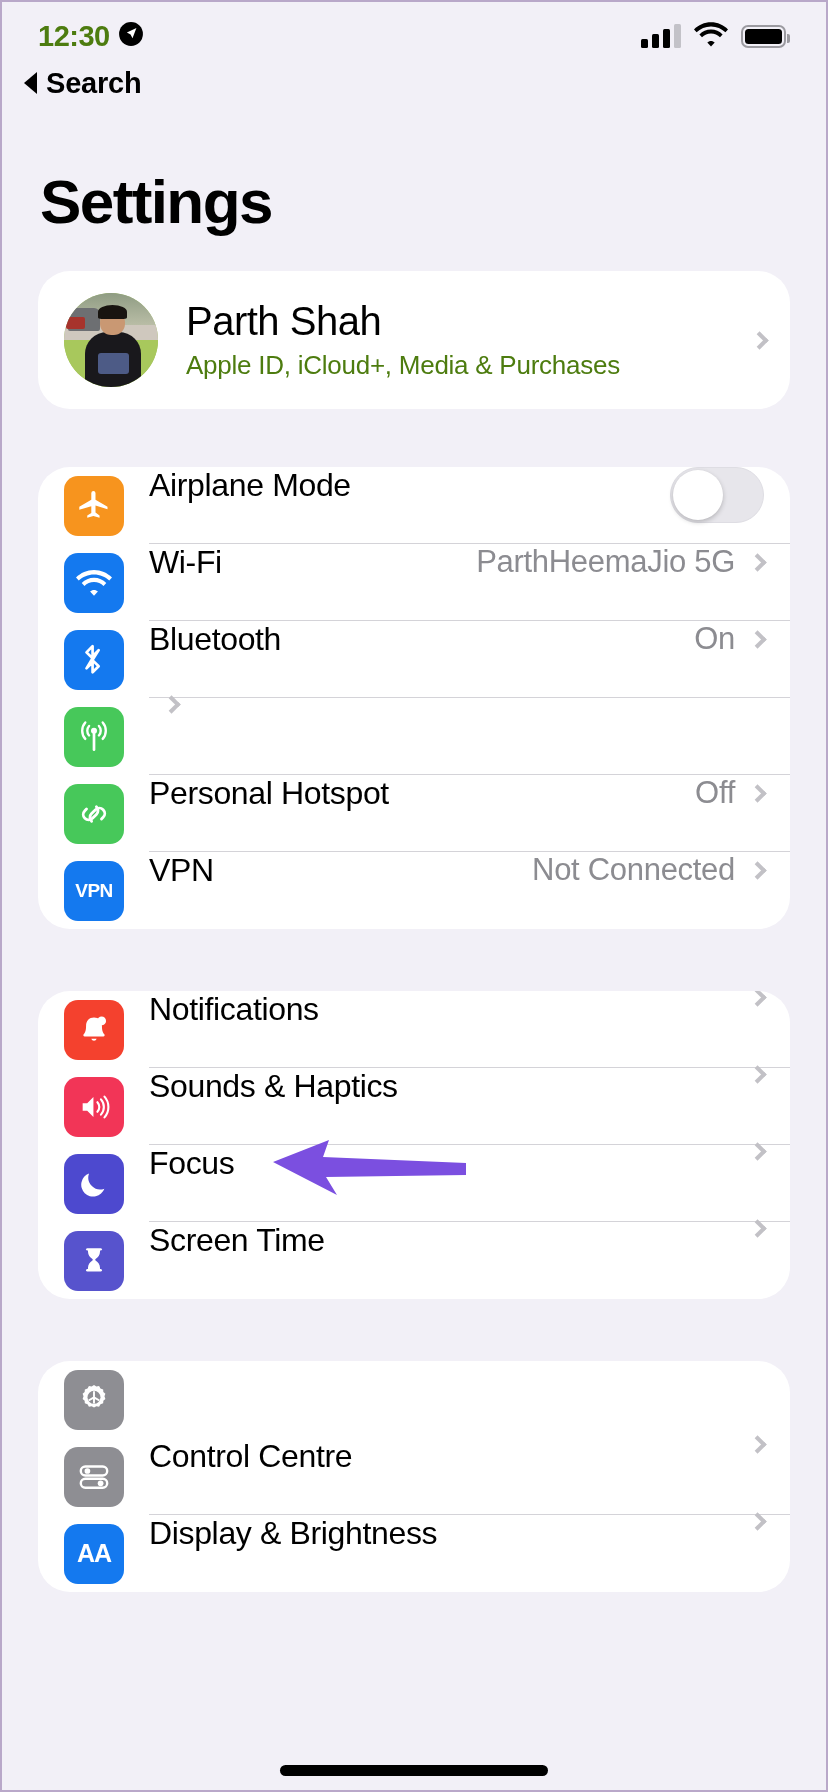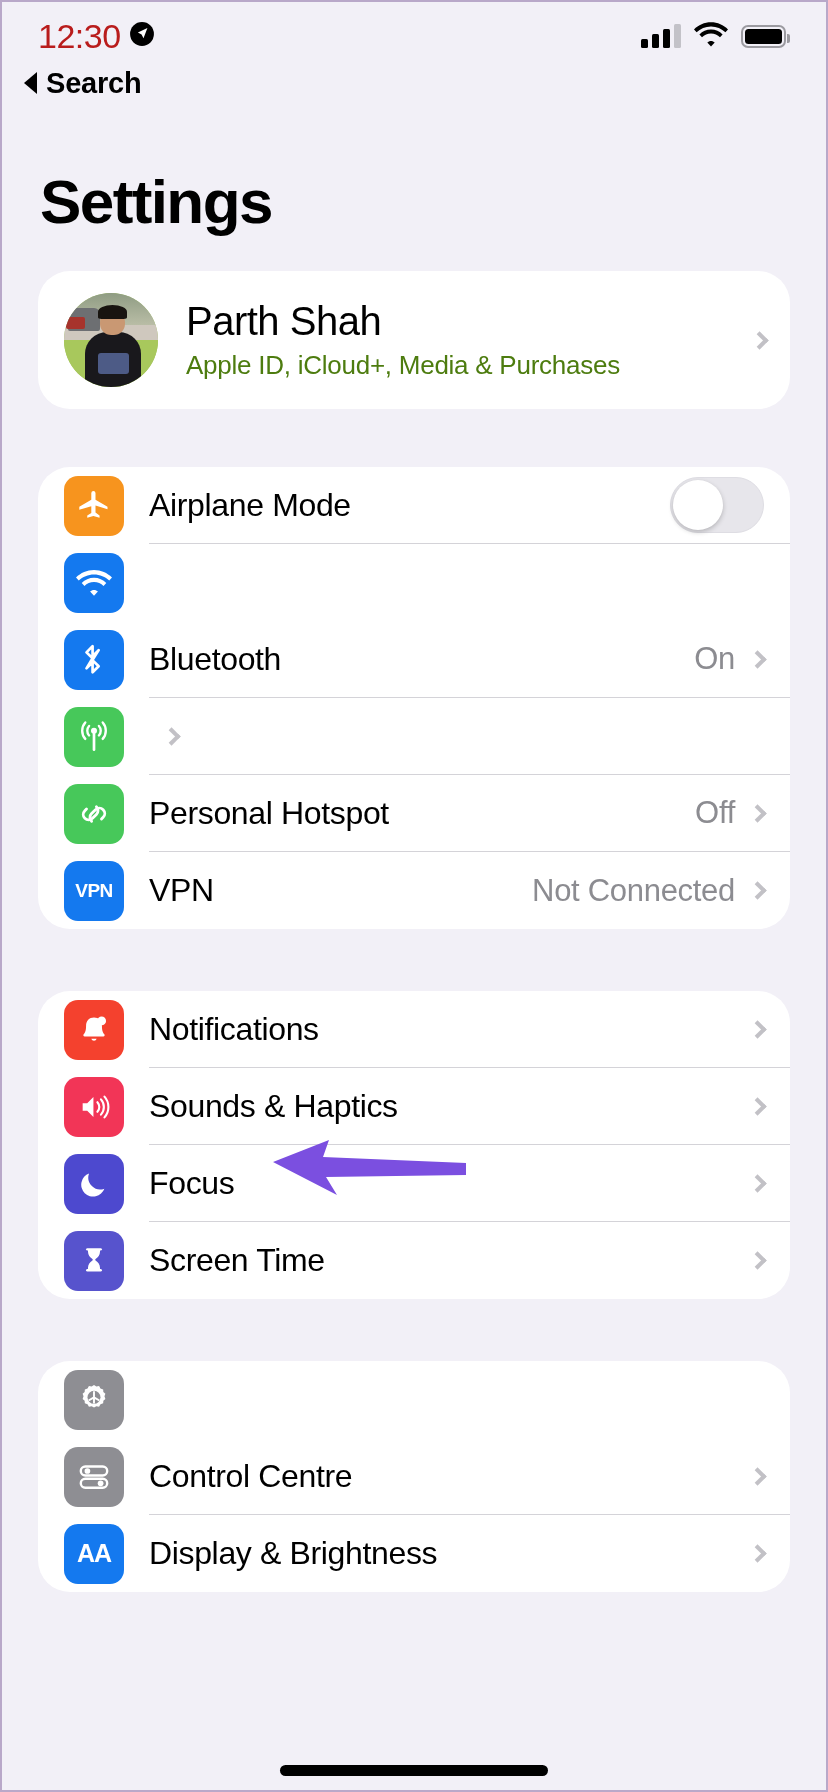--- a/index.html
+++ b/index.html
@@ -23,24 +23,24 @@
     justify-content: space-between;
     padding: 0 40px 0 36px;
     padding-top: 10px;
   }
   .sb-left {
     display: flex;
     align-items: center;
     gap: 8px;
   }
   .sb-time {
-    font-size: 34px;
-    font-weight: 400;
+    font-size: 29px;
+    font-weight: 700;
     letter-spacing: -0.5px;
-    color: #b91c1c;
+    color: #4d7c0f;
   }
   .sb-loc { display:block; }
   .sb-right {
     display: flex;
     align-items: center;
     gap: 13px;
   }
   .bars { display: flex; align-items: flex-end; gap: 4px; height: 24px; }
   .bars i { display:block; width: 7px; background: #000; border-radius: 1.5px; }
   .bars i:nth-child(1){ height: 9px; }
@@ -154,21 +154,21 @@
     border-radius: 14px;
     flex: 0 0 60px;
     display: flex;
     align-items: center;
     justify-content: center;
     color: #fff;
   }
   .row-body {
     flex: 1;
     display: flex;
-    align-items: center;
+    align-items: flex-start;
     justify-content: space-between;
     margin-left: 25px;
     padding-right: 26px;
     min-height: 77px;
     border-bottom: 1.5px solid #d4d3d8;
   }
   .row:last-child .row-body { border-bottom: none; }
   .row-label {
     font-size: 32px;
     color: #000;
@@ -323,20 +323,27 @@
   </div>
 
   <div class="row">
     <div class="row-icon" style="background:#1479ef">
       <svg width="36" height="28" viewBox="0 0 34 25" fill="#fff">
         <path d="M17 4.4C11.4 4.4 6.3 6.6 2.6 10.2L0 7.4C4.4 3 10.4 0.3 17 0.3s12.6 2.7 17 7.1l-2.6 2.8C27.7 6.6 22.6 4.4 17 4.4Z"></path>
         <path d="M17 11.6c-3.5 0-6.7 1.4-9 3.7l-2.6-2.8C8.4 9.5 12.5 7.6 17 7.6s8.6 1.9 11.6 4.9l-2.6 2.8c-2.3-2.3-5.5-3.7-9-3.7Z"></path>
         <path d="M17 19.1c-1.4 0-2.7.6-3.7 1.5l3.7 4 3.7-4c-1-.9-2.3-1.5-3.7-1.5Z"></path>
       </svg>
     </div>
+    <div class="row-body">
+      <span class="row-label">Wi-Fi</span>
+      <div class="row-right">
+        <span class="row-value">ParthHeemaJio 5G</span>
+        <span class="chev"></span>
+      </div>
+    </div>
   </div>
 
   <div class="row">
     <div class="row-icon" style="background:#1479ef">
       <svg width="34" height="34" viewBox="0 0 24 24">
         <path d="M11 2.2v7.1L15.3 5l-4.4 7.1 4.4 4.3L11 20.7v-7.1l-4.3 4.3 4.3-7.1L6.7 6.6Z" fill="none" stroke="#fff" stroke-width="1.9" stroke-linejoin="round" stroke-linecap="round"></path>
       </svg>
     </div>
     <div class="row-body">
       <span class="row-label">Bluetooth</span>

